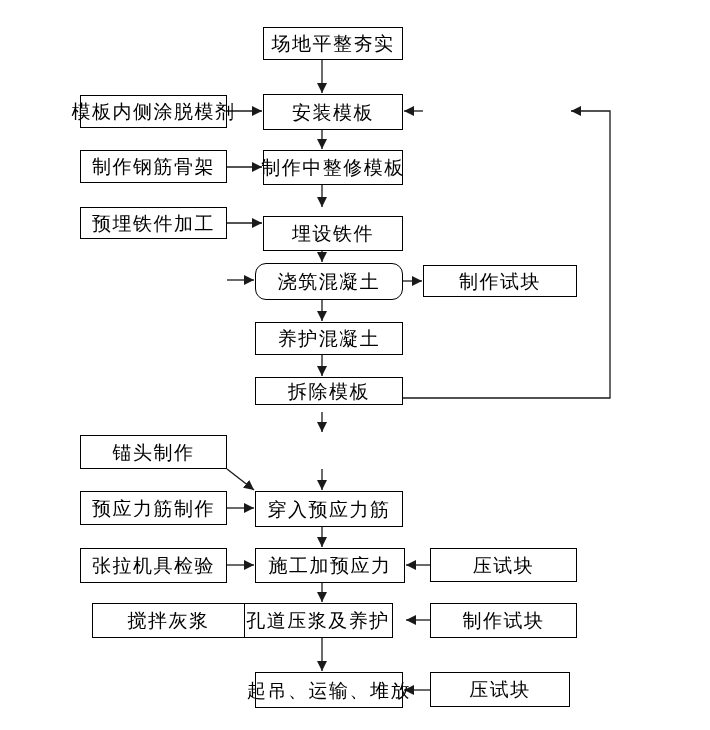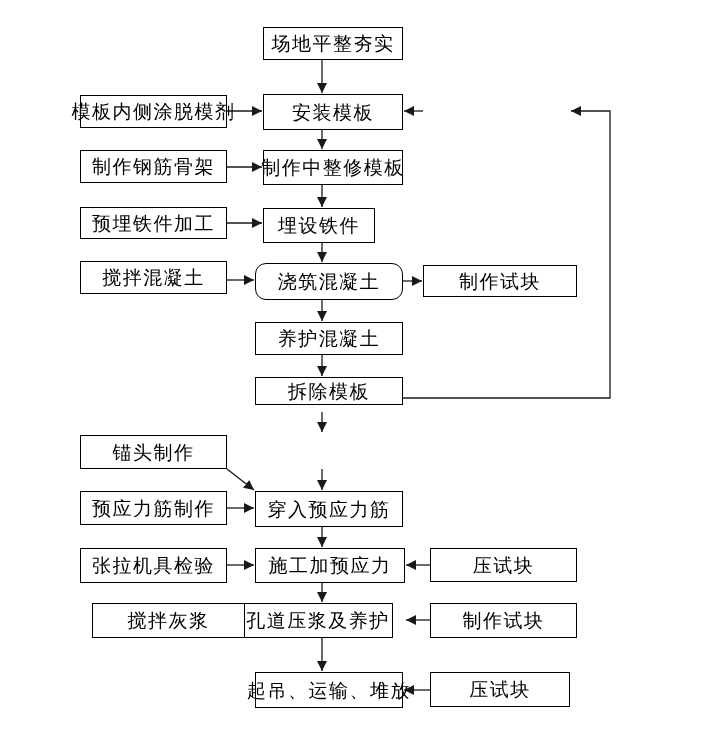--- a/index.html
+++ b/index.html
@@ -75,33 +75,32 @@
 
       <path d="M403,398 L610,398 L610,111 L571,111"></path>
     </g>
 
     <style>g line, g path { marker-end: url(#arrowhead); }</style>
   </svg>
 
   <div class="node" style="left:263px; top:27px;  width:140px; height:33px;">场地平整夯实</div>
   <div class="node" style="left:263px; top:94px;  width:140px; height:36px;">安装模板</div>
   <div class="node" style="left:263px; top:150px; width:140px; height:35px;">制作中整修模板</div>
-  <div class="node" style="left:263px; top:208px; width:112px; height:35px;">埋设铁件</div>
+  <div class="node" style="left:263px; top:216px; width:140px; height:35px;">埋设铁件</div>
   <div class="node" style="left:255px; top:263px; width:148px; height:37px;border-radius:11px;">浇筑混凝土</div>
   <div class="node" style="left:255px; top:322px; width:148px; height:33px;">养护混凝土</div>
   <div class="node" style="left:255px; top:377px; width:148px; height:28px;">拆除模板</div>
   <div class="node" style="left:255px; top:491px; width:148px; height:36px;">穿入预应力筋</div>
   <div class="node" style="left:255px; top:548px; width:150px; height:35px;">施工加预应力</div>
   <div class="node" style="left:243px; top:603px; width:150px; height:35px;">孔道压浆及养护</div>
   <div class="node" style="left:255px; top:672px; width:148px; height:36px;">起吊、运输、堆放</div>
 
   <div class="node" style="left:80px; top:95px;  width:147px; height:33px;">模板内侧涂脱模剂</div>
   <div class="node" style="left:80px; top:150px; width:147px; height:33px;">制作钢筋骨架</div>
   <div class="node" style="left:80px; top:207px; width:147px; height:32px;">预埋铁件加工</div>
-  <div class="node" style="left:80px; top:261px; width:147px; height:33px;">搅拌混凝土</div>
   <div class="node" style="left:80px; top:435px; width:147px; height:34px;">锚头制作</div>
   <div class="node" style="left:80px; top:491px; width:147px; height:34px;">预应力筋制作</div>
   <div class="node" style="left:80px; top:548px; width:147px; height:35px;">张拉机具检验</div>
   <div class="node" style="left:92px; top:603px; width:153px; height:35px;">搅拌灰浆</div>
 
   <div class="node" style="left:423px; top:265px; width:154px; height:32px;">制作试块</div>
   <div class="node" style="left:430px; top:548px; width:147px; height:34px;">压试块</div>
   <div class="node" style="left:430px; top:603px; width:147px; height:35px;">制作试块</div>
   <div class="node" style="left:430px; top:672px; width:140px; height:35px;">压试块</div>
 

